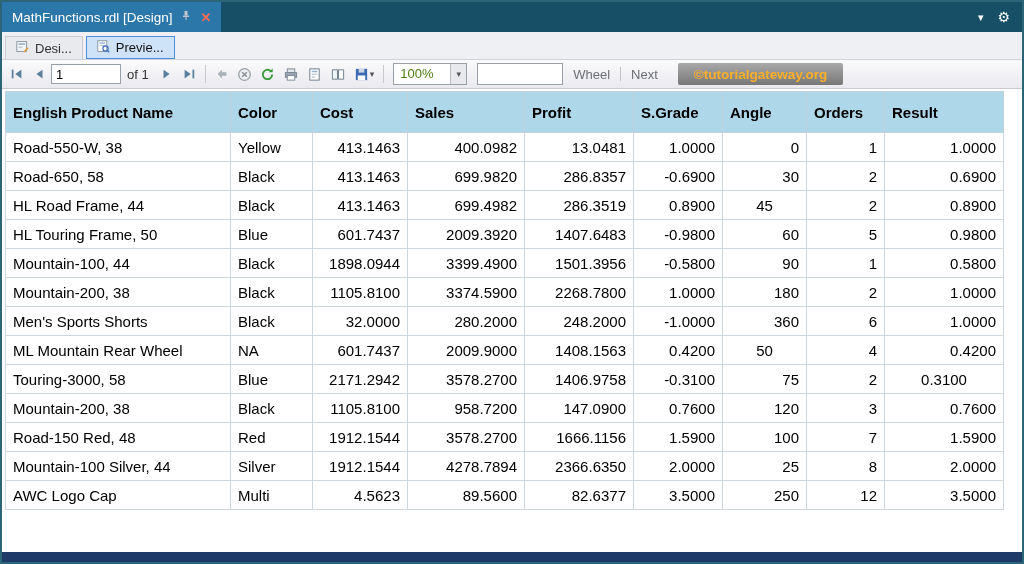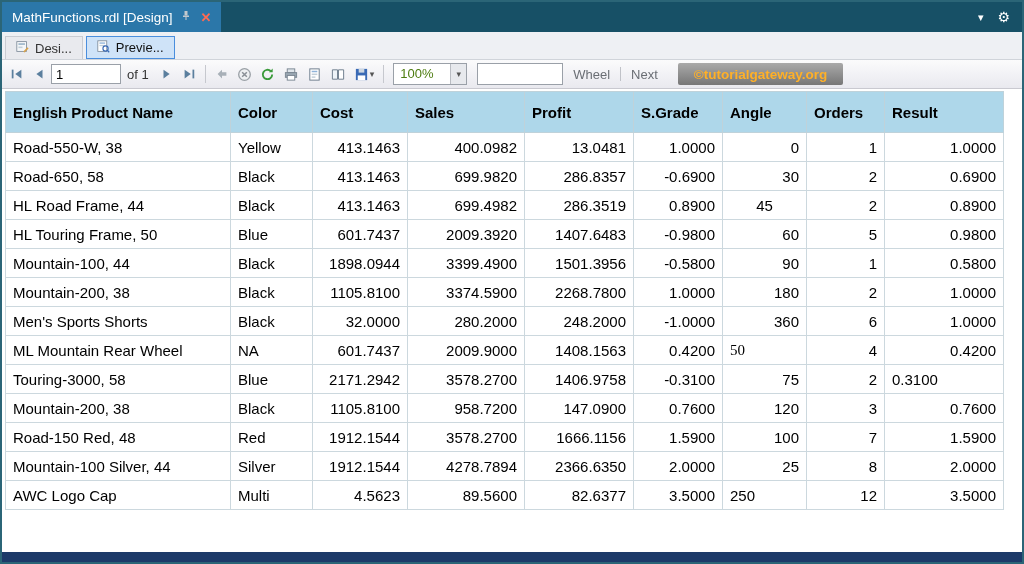--- a/index.html
+++ b/index.html
@@ -299,34 +299,34 @@
             <td style="text-align: right;">6</td>
             <td style="text-align: right;">1.0000</td>
           </tr>
           <tr>
             <td style="text-align: left;">ML Mountain Rear Wheel</td>
             <td style="text-align: left;">NA</td>
             <td style="text-align: right;">601.7437</td>
             <td style="text-align: right;">2009.9000</td>
             <td style="text-align: right;">1408.1563</td>
             <td style="text-align: right;">0.4200</td>
-            <td style="text-align: left; font-family: Liberation Serif, serif;">50</td>
+            <td style="text-align: center;">50</td>
             <td style="text-align: right;">4</td>
             <td style="text-align: right;">0.4200</td>
           </tr>
           <tr>
             <td style="text-align: left;">Touring-3000, 58</td>
             <td style="text-align: left;">Blue</td>
             <td style="text-align: right;">2171.2942</td>
             <td style="text-align: right;">3578.2700</td>
             <td style="text-align: right;">1406.9758</td>
             <td style="text-align: right;">-0.3100</td>
             <td style="text-align: right;">75</td>
             <td style="text-align: right;">2</td>
-            <td style="text-align: left;">0.3100</td>
+            <td style="text-align: center;">0.3100</td>
           </tr>
           <tr>
             <td style="text-align: left;">Mountain-200, 38</td>
             <td style="text-align: left;">Black</td>
             <td style="text-align: right;">1105.8100</td>
             <td style="text-align: right;">958.7200</td>
             <td style="text-align: right; padding-left: 32px;">147.0900</td>
             <td style="text-align: right;">0.7600</td>
             <td style="text-align: right;">120</td>
             <td style="text-align: right;">3</td>
@@ -354,21 +354,21 @@
             <td style="text-align: right;">8</td>
             <td style="text-align: right;">2.0000</td>
           </tr>
           <tr>
             <td style="text-align: left;">AWC Logo Cap</td>
             <td style="text-align: left;">Multi</td>
             <td style="text-align: right;">4.5623</td>
             <td style="text-align: right;">89.5600</td>
             <td style="text-align: right;">82.6377</td>
             <td style="text-align: right;">3.5000</td>
-            <td style="text-align: left;">250</td>
+            <td style="text-align: right;">250</td>
             <td style="text-align: right;">12</td>
             <td style="text-align: right;">3.5000</td>
           </tr>
         </tbody>
       </table>
   </div>
 
   <div class="bottombar"></div>
 
 </div>

